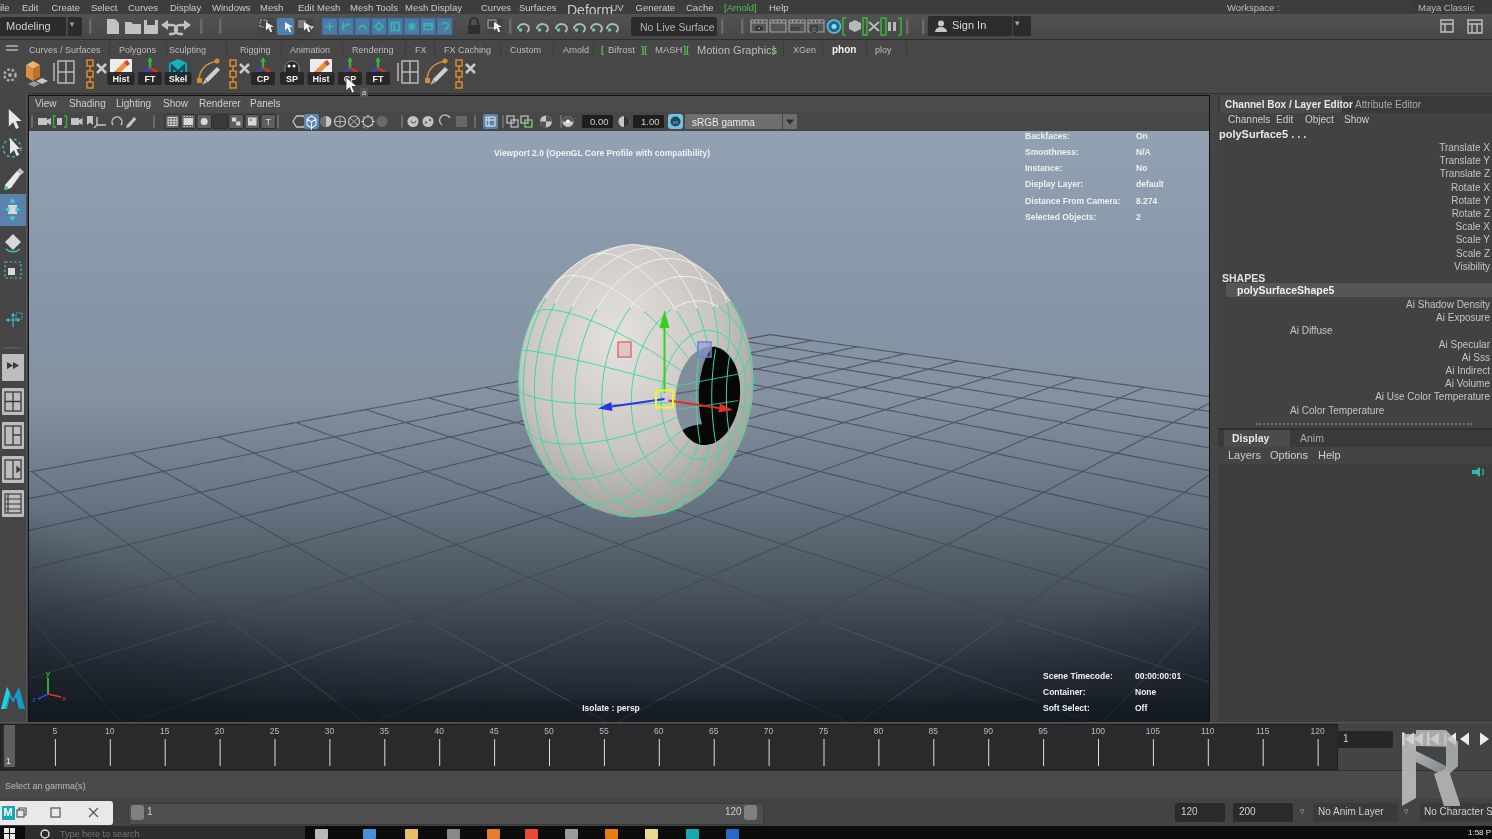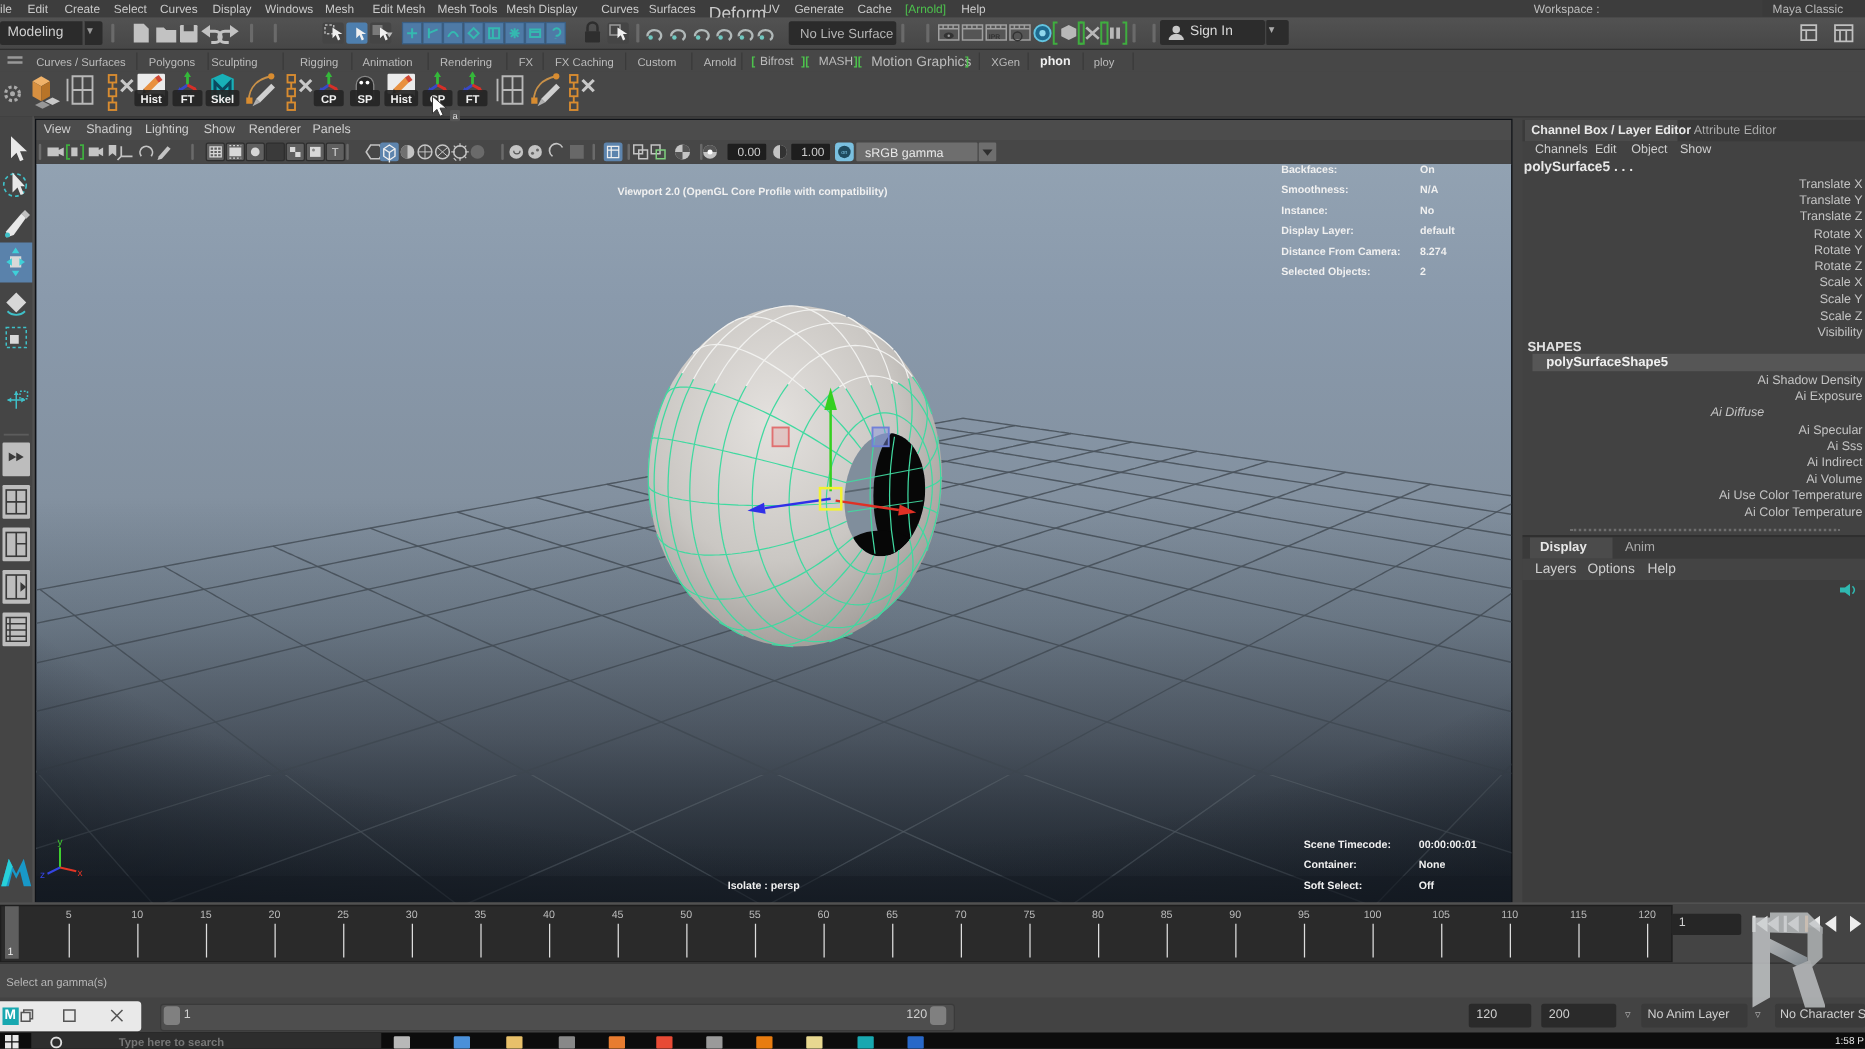--- a/index.html
+++ b/index.html
@@ -713,27 +713,27 @@
 <div class="abs" style="left:1340px;top:207.99999999999994px;font-size:10px;color:#c4c4c4;font-weight:normal;white-space:nowrap;width:150px;text-align:right;">Rotate Z</div>
 <div class="abs" style="left:1340px;top:221.19999999999993px;font-size:10px;color:#c4c4c4;font-weight:normal;white-space:nowrap;width:150px;text-align:right;">Scale X</div>
 <div class="abs" style="left:1340px;top:234.39999999999992px;font-size:10px;color:#c4c4c4;font-weight:normal;white-space:nowrap;width:150px;text-align:right;">Scale Y</div>
 <div class="abs" style="left:1340px;top:247.5999999999999px;font-size:10px;color:#c4c4c4;font-weight:normal;white-space:nowrap;width:150px;text-align:right;">Scale Z</div>
 <div class="abs" style="left:1340px;top:260.7999999999999px;font-size:10px;color:#c4c4c4;font-weight:normal;white-space:nowrap;width:150px;text-align:right;">Visibility</div>
 <div class="abs" style="left:1222px;top:272px;font-size:10.5px;color:#e0e0e0;font-weight:bold;white-space:nowrap;">SHAPES</div>
 <div class="abs" style="left:1226px;top:283px;width:266px;height:13.5px;background:#565656;"></div>
 <div class="abs" style="left:1237px;top:283.5px;font-size:10.5px;color:#efefef;font-weight:bold;white-space:nowrap;">polySurfaceShape5</div>
 <div class="abs" style="left:1290px;top:299.0px;font-size:10px;color:#c4c4c4;font-weight:normal;white-space:nowrap;width:200px;text-align:right;">Ai Shadow Density</div>
 <div class="abs" style="left:1290px;top:312.2px;font-size:10px;color:#c4c4c4;font-weight:normal;white-space:nowrap;width:200px;text-align:right;">Ai Exposure</div>
-<div class="abs" style="left:1290px;top:325.4px;font-size:10px;color:#c4c4c4;font-weight:normal;white-space:nowrap;width:200px;text-align:center;font-style:italic;">Ai Diffuse</div>
+<div class="abs" style="left:1290px;top:325.4px;font-size:10px;color:#c4c4c4;font-weight:normal;white-space:nowrap;width:200px;text-align:left;">Ai Diffuse</div>
 <div class="abs" style="left:1290px;top:338.59999999999997px;font-size:10px;color:#c4c4c4;font-weight:normal;white-space:nowrap;width:200px;text-align:right;">Ai Specular</div>
 <div class="abs" style="left:1290px;top:351.79999999999995px;font-size:10px;color:#c4c4c4;font-weight:normal;white-space:nowrap;width:200px;text-align:right;">Ai Sss</div>
 <div class="abs" style="left:1290px;top:364.99999999999994px;font-size:10px;color:#c4c4c4;font-weight:normal;white-space:nowrap;width:200px;text-align:right;">Ai Indirect</div>
 <div class="abs" style="left:1290px;top:378.19999999999993px;font-size:10px;color:#c4c4c4;font-weight:normal;white-space:nowrap;width:200px;text-align:right;">Ai Volume</div>
 <div class="abs" style="left:1290px;top:391.3999999999999px;font-size:10px;color:#c4c4c4;font-weight:normal;white-space:nowrap;width:200px;text-align:right;">Ai Use Color Temperature</div>
-<div class="abs" style="left:1290px;top:404.5999999999999px;font-size:10px;color:#c4c4c4;font-weight:normal;white-space:nowrap;width:200px;text-align:right;">Ai Color Temperature</div>
+<div class="abs" style="left:1290px;top:404.5999999999999px;font-size:10px;color:#c4c4c4;font-weight:normal;white-space:nowrap;width:200px;">Ai Color Temperature</div>
 <div class="abs" style="left:1256px;top:423px;width:216px;height:1px;border-top:2px dotted #7a7a7a;opacity:0.8;"></div>
 <div class="abs" style="left:1218px;top:428px;width:274px;height:2px;background:#2f2f2f;"></div>
 <div class="abs" style="left:1218px;top:430px;width:274px;height:17px;background:#3a3a3a;"></div>
 <div class="abs" style="left:1224px;top:430px;width:66px;height:17px;background:#4b4b4b;"></div>
 <div class="abs" style="left:1232px;top:432px;font-size:10.5px;color:#e8e8e8;font-weight:bold;white-space:nowrap;">Display</div>
 <div class="abs" style="left:1300px;top:432px;font-size:10.5px;color:#aaaaaa;font-weight:normal;white-space:nowrap;">Anim</div>
 <div class="abs" style="left:1218px;top:447px;width:274px;height:17px;background:#444;"></div>
 <div class="abs" style="left:1228px;top:449px;font-size:11px;color:#cfcfcf;font-weight:normal;white-space:nowrap;">Layers</div>
 <div class="abs" style="left:1270px;top:449px;font-size:11px;color:#cfcfcf;font-weight:normal;white-space:nowrap;">Options</div>
 <div class="abs" style="left:1318px;top:449px;font-size:11px;color:#cfcfcf;font-weight:normal;white-space:nowrap;">Help</div>
@@ -836,21 +836,21 @@
 <div class="abs" style="left:1233px;top:803px;width:60px;height:19px;background:#2a2a2a;border-radius:2px;"></div>
 <div class="abs" style="left:1239px;top:806px;font-size:10px;color:#cfcfcf;font-weight:normal;white-space:nowrap;">200</div>
 <div class="abs" style="left:1300px;top:806px;font-size:9px;color:#aaa;font-weight:normal;white-space:nowrap;">▿</div>
 <div class="abs" style="left:1313px;top:803px;width:85px;height:19px;background:#3a3a3a;border-radius:2px;"></div>
 <div class="abs" style="left:1318px;top:806px;font-size:10px;color:#cfcfcf;font-weight:normal;white-space:nowrap;">No Anim Layer</div>
 <div class="abs" style="left:1404px;top:806px;font-size:9px;color:#aaa;font-weight:normal;white-space:nowrap;">▿</div>
 <div class="abs" style="left:1420px;top:803px;width:72px;height:19px;background:#3a3a3a;border-radius:2px;"></div>
 <div class="abs" style="left:1424px;top:806px;font-size:10px;color:#cfcfcf;font-weight:normal;white-space:nowrap;">No Character Set</div>
 <div class="abs" style="left:0px;top:826px;width:1492px;height:13px;background:#0c0c0c;"></div>
 <div class="abs" style="left:25px;top:826px;width:280px;height:13px;background:#2d2d2d;"></div>
-<div class="abs" style="left:60px;top:829px;font-size:9px;color:#767676;font-weight:bold;white-space:nowrap;margin-left:35px;">Type here to search</div>
+<div class="abs" style="left:60px;top:829px;font-size:9px;color:#767676;font-weight:normal;white-space:nowrap;">Type here to search</div>
 <svg class="abs" style="left:4px;top:828px" width="11" height="11" viewBox="0 0 11 11">
     <g fill="#e8e8e8">
       <rect x="0" y="0" width="5" height="5"></rect>
       <rect x="6" y="0" width="5" height="5"></rect>
       <rect x="0" y="6" width="5" height="5"></rect>
       <rect x="6" y="6" width="5" height="5"></rect>
     </g>
   </svg>
 <svg class="abs" style="left:40px;top:829px" width="12" height="10" viewBox="0 0 12 10">
     <circle cx="5" cy="5" r="4" fill="none" stroke="#ddd" stroke-width="1.5"></circle>

